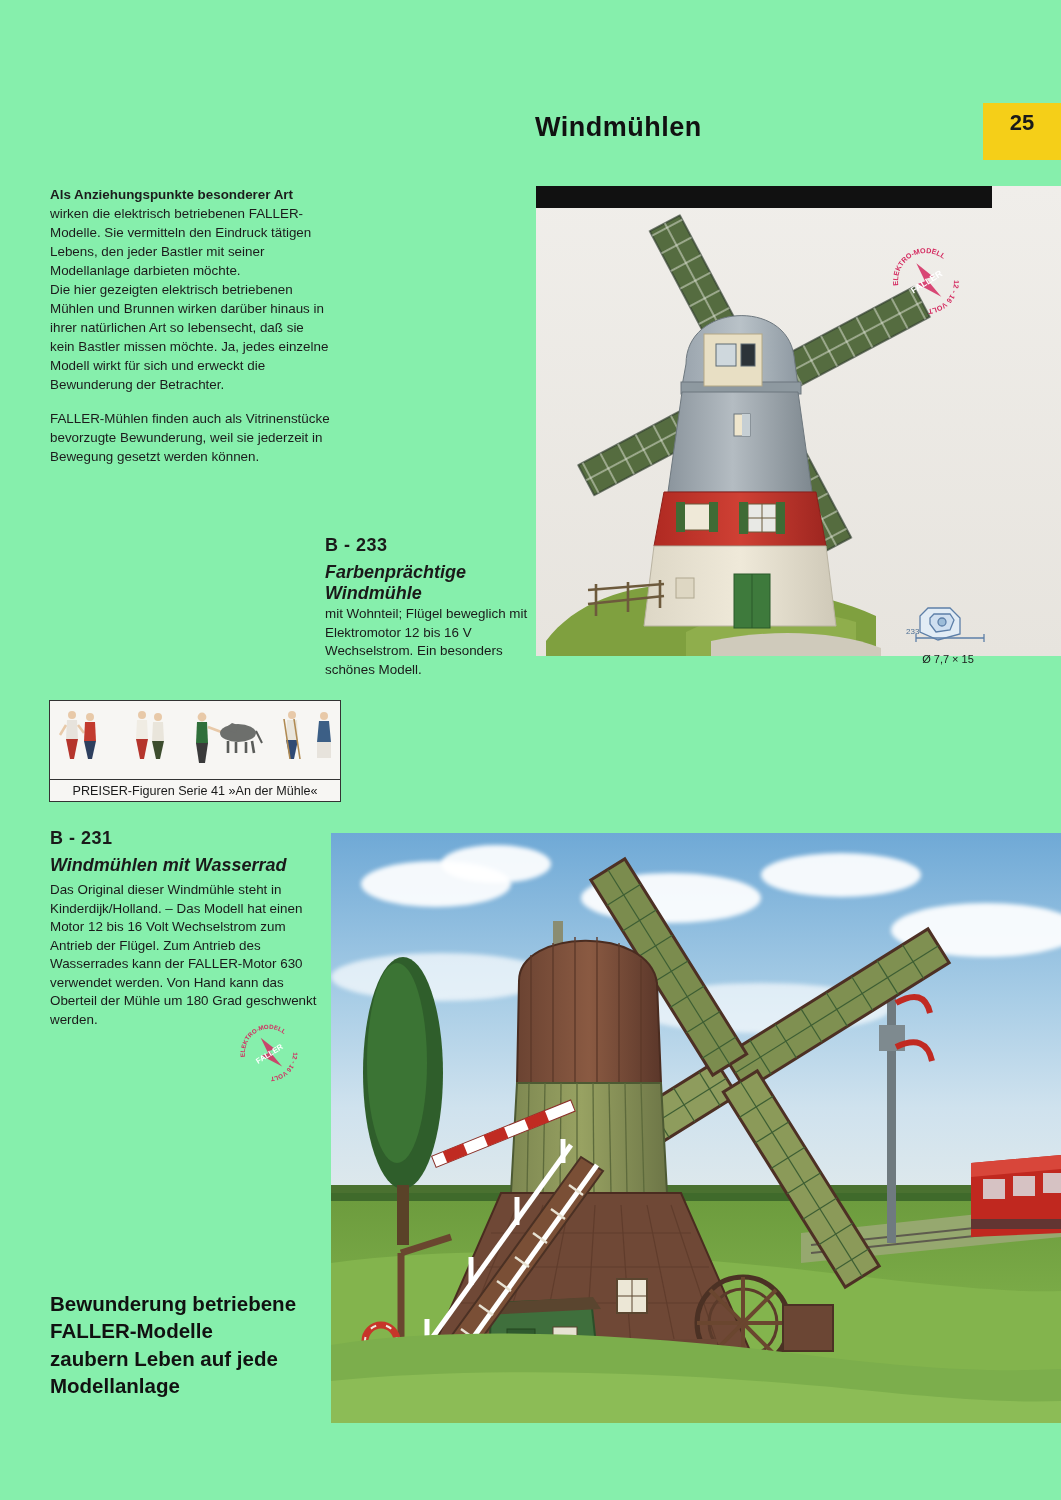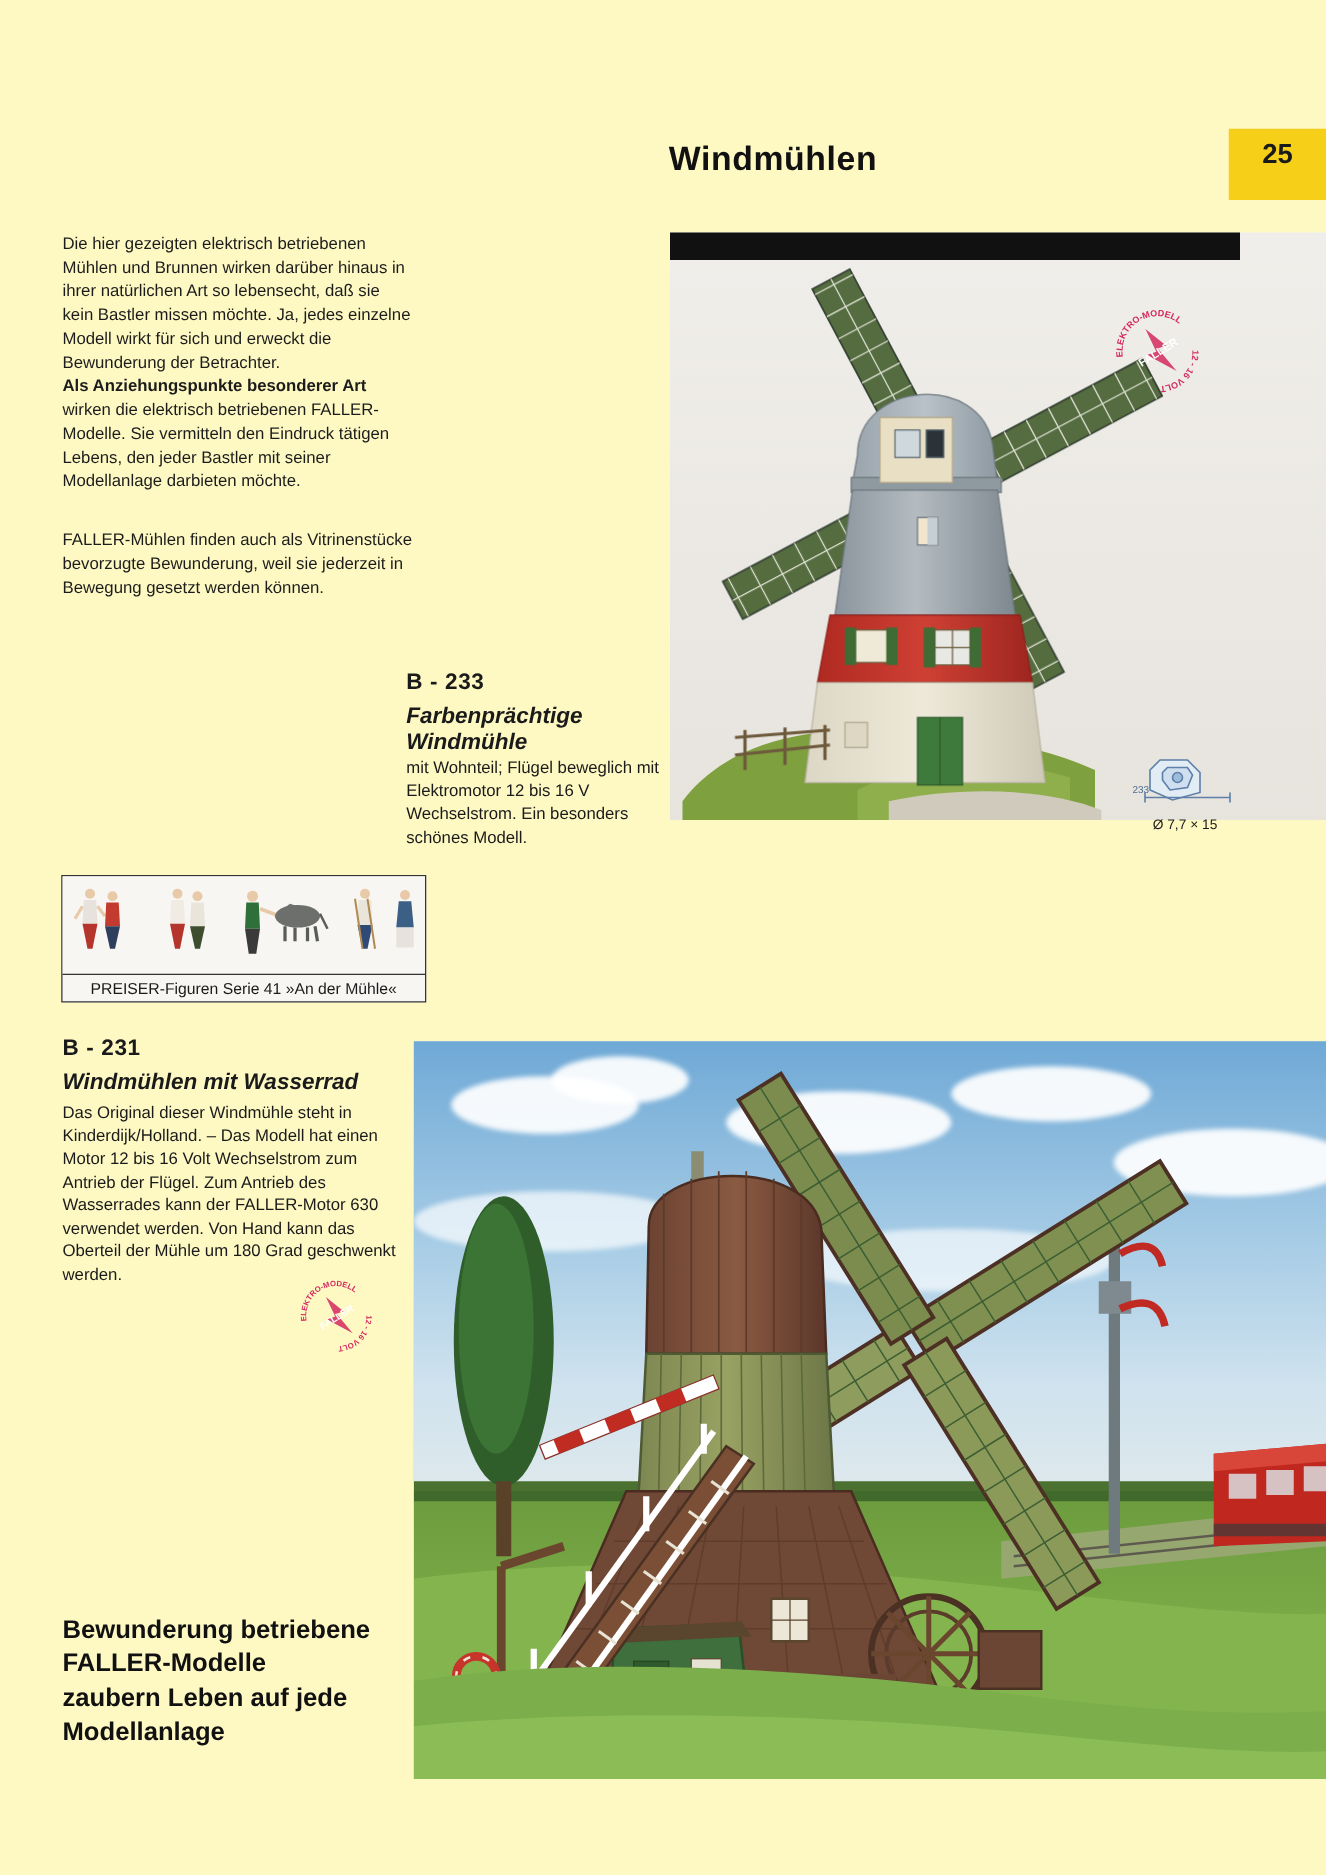--- a/index.html
+++ b/index.html
@@ -4,21 +4,21 @@
 <style>
   html, body {
     margin: 0;
     padding: 0;
     background: #ffffff;
   }
   .page {
     position: relative;
     width: 1061px;
     height: 1500px;
-    background: #fef9c3;
+    background: #86efac;
     overflow: hidden;
     font-family: "Liberation Sans", sans-serif;
     color: #1a1a1a;
   }
 
   
   .page-title {
     position: absolute;
     left: 535px;
     top: 112px;
@@ -56,21 +56,21 @@
     top: 185px;
     width: 280px;
     font-size: 13.4px;
     line-height: 1.42;
     color: #1c1c1c;
   }
   .intro .lead {
     font-weight: bold;
   }
   .intro p { margin: 0 0 0 0; }
-  .intro p.gap { margin-top: 28px; }
+  .intro p.gap { margin-top: 15px; }
 
   
   .b233-block {
     position: absolute;
     left: 325px;
     top: 535px;
     width: 230px;
   }
   .code-big {
     font-size: 18px;
@@ -216,23 +216,23 @@
 </head>
 <body>
 
 <div class="page">
 
   <div class="page-title">Windmühlen</div>
   <div class="page-number-box"></div>
   <div class="page-number">25</div>
 
   <div class="intro">
-    <p>Die hier gezeigten elektrisch betriebenen Mühlen und Brunnen wirken darüber hinaus in ihrer natürlichen Art so lebensecht, daß sie kein Bastler missen möchte. Ja, jedes einzelne Modell wirkt für sich und erweckt die Bewunderung der Betrachter.</p>
     <p><span class="lead">Als Anziehungspunkte besonderer Art</span>
       <span>wirken die elektrisch betriebenen FALLER-Modelle. Sie vermitteln den Eindruck tätigen Lebens, den jeder Bastler mit seiner Modellanlage darbieten möchte.</span></p>
+    <p>Die hier gezeigten elektrisch betriebenen Mühlen und Brunnen wirken darüber hinaus in ihrer natürlichen Art so lebensecht, daß sie kein Bastler missen möchte. Ja, jedes einzelne Modell wirkt für sich und erweckt die Bewunderung der Betrachter.</p>
     <p class="gap">FALLER-Mühlen finden auch als Vitrinenstücke bevorzugte Bewunderung, weil sie jederzeit in Bewegung gesetzt werden können.</p>
   </div>
 
   <div class="photo-233">
     <svg class="w233" viewBox="0 0 525 470" xmlns="http://www.w3.org/2000/svg">
       <defs>
         <linearGradient id="gr-ground" x1="0" y1="0" x2="0" y2="1">
           <stop offset="0" stop-color="#f0eeea"></stop>
             <stop offset="1" stop-color="#e7e4de"></stop>
         </linearGradient>

